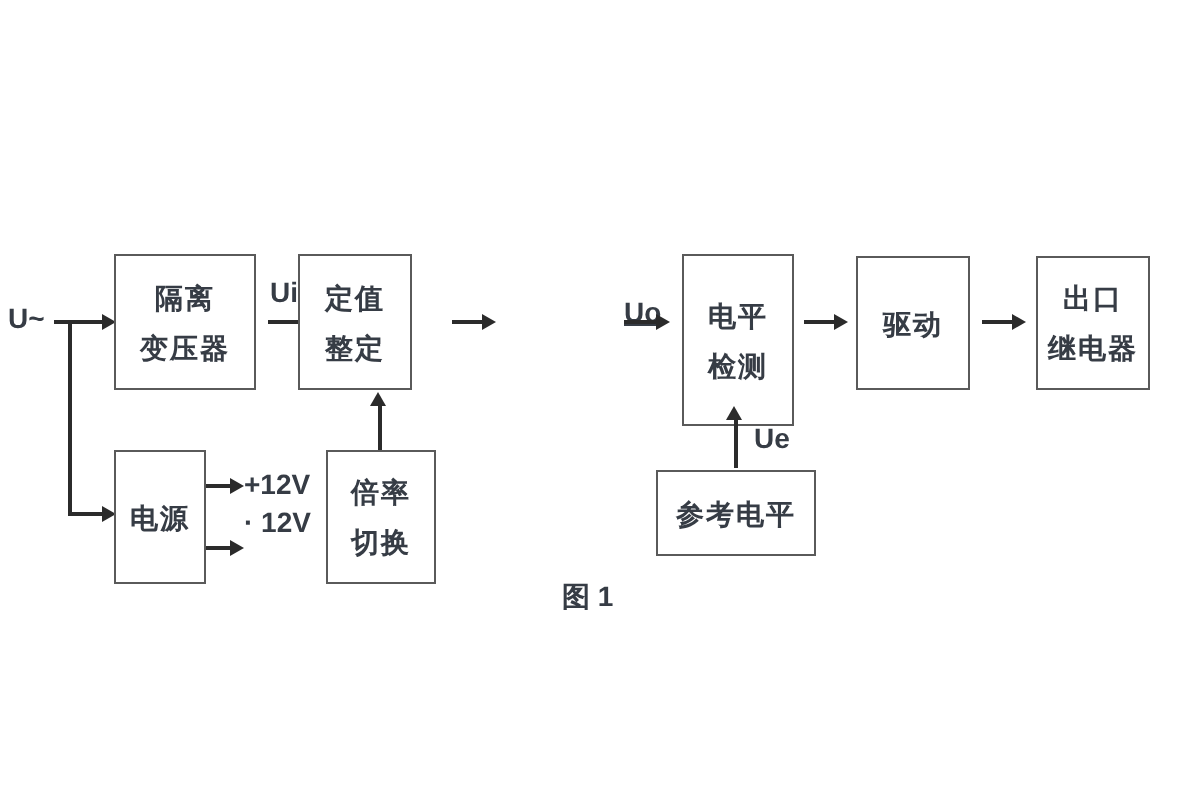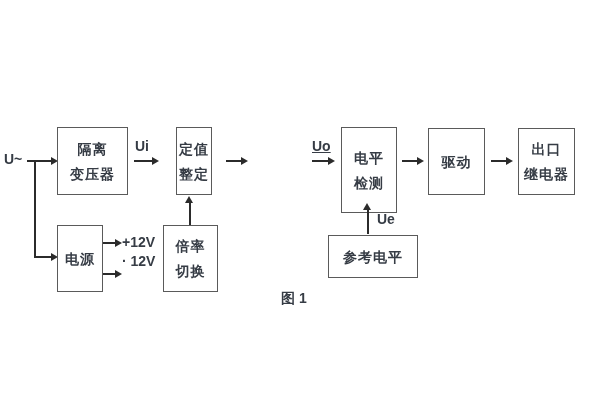--- a/index.html
+++ b/index.html
@@ -19,28 +19,28 @@
   .arr-r { position:absolute; width:0; height:0;
     border-top:4px solid transparent; border-bottom:4px solid transparent;
     border-left:7px solid #2b2b2b; }
   .arr-u { position:absolute; width:0; height:0;
     border-left:4px solid transparent; border-right:4px solid transparent;
     border-bottom:7px solid #2b2b2b; }
   .lbl { position:absolute; color:#363c45; font-size:14px; font-weight:600; line-height:1; white-space:nowrap; }
 
   
   #b1 { left:57px;  top:127px; width:71px; height:68px; }
-  #b2 { left:176px; top:127px; width:36px; height:68px; }
+  #b2 { left:149px; top:127px; width:57px; height:68px; }
   #b3 { left:252px; top:127px; width:55px; height:68px; }
   #b4 { left:341px; top:127px; width:56px; height:86px; }
   #b5 { left:428px; top:128px; width:57px; height:67px; }
   #b6 { left:518px; top:128px; width:57px; height:67px; }
   #b7 { left:57px;  top:225px; width:46px; height:67px; }
   #b8 { left:163px; top:225px; width:55px; height:67px; }
-  #b9 { left:328px; top:235px; width:90px; height:43px; gap:0; }
+  #b9 { left:328px; top:235px; width:80px; height:43px; gap:0; }
 
   
   #ln-in-top  { left:27px; top:160px; width:24px; }
   #ah-in-top  { left:51px; top:157px; }
   #ln-in-v    { left:34px; top:160px; height:98px; }
   #ln-in-bot  { left:34px; top:256px; width:17px; }
   #ah-in-bot  { left:51px; top:253px; }
 
   
   #ln-ui  { left:134px; top:160px; width:18px; }
@@ -62,21 +62,21 @@
 
   
   #ln-ratio { left:189px; top:203px; height:22px; }
   #ah-ratio { left:185px; top:196px; }
   #ln-ref   { left:367px; top:210px; height:24px; }
   #ah-ref   { left:363px; top:203px; }
 
   
   #lbl-u   { left:4px;   top:152px; }
   #lbl-ui  { left:135px; top:139px; }
-  #lbl-uo  { left:312px; top:139px;text-decoration:underline; }
+  #lbl-uo  { left:312px; top:149px;text-decoration:underline; }
   #lbl-ue  { left:377px; top:212px; }
   #lbl-p12 { left:122px; top:235px;text-align:center; }
   #lbl-m12 { left:122px; top:254px; }
   #caption { left:281px; top:291px; }
 </style>
 </head>
 <body>
 
 <div class="stage">
 

